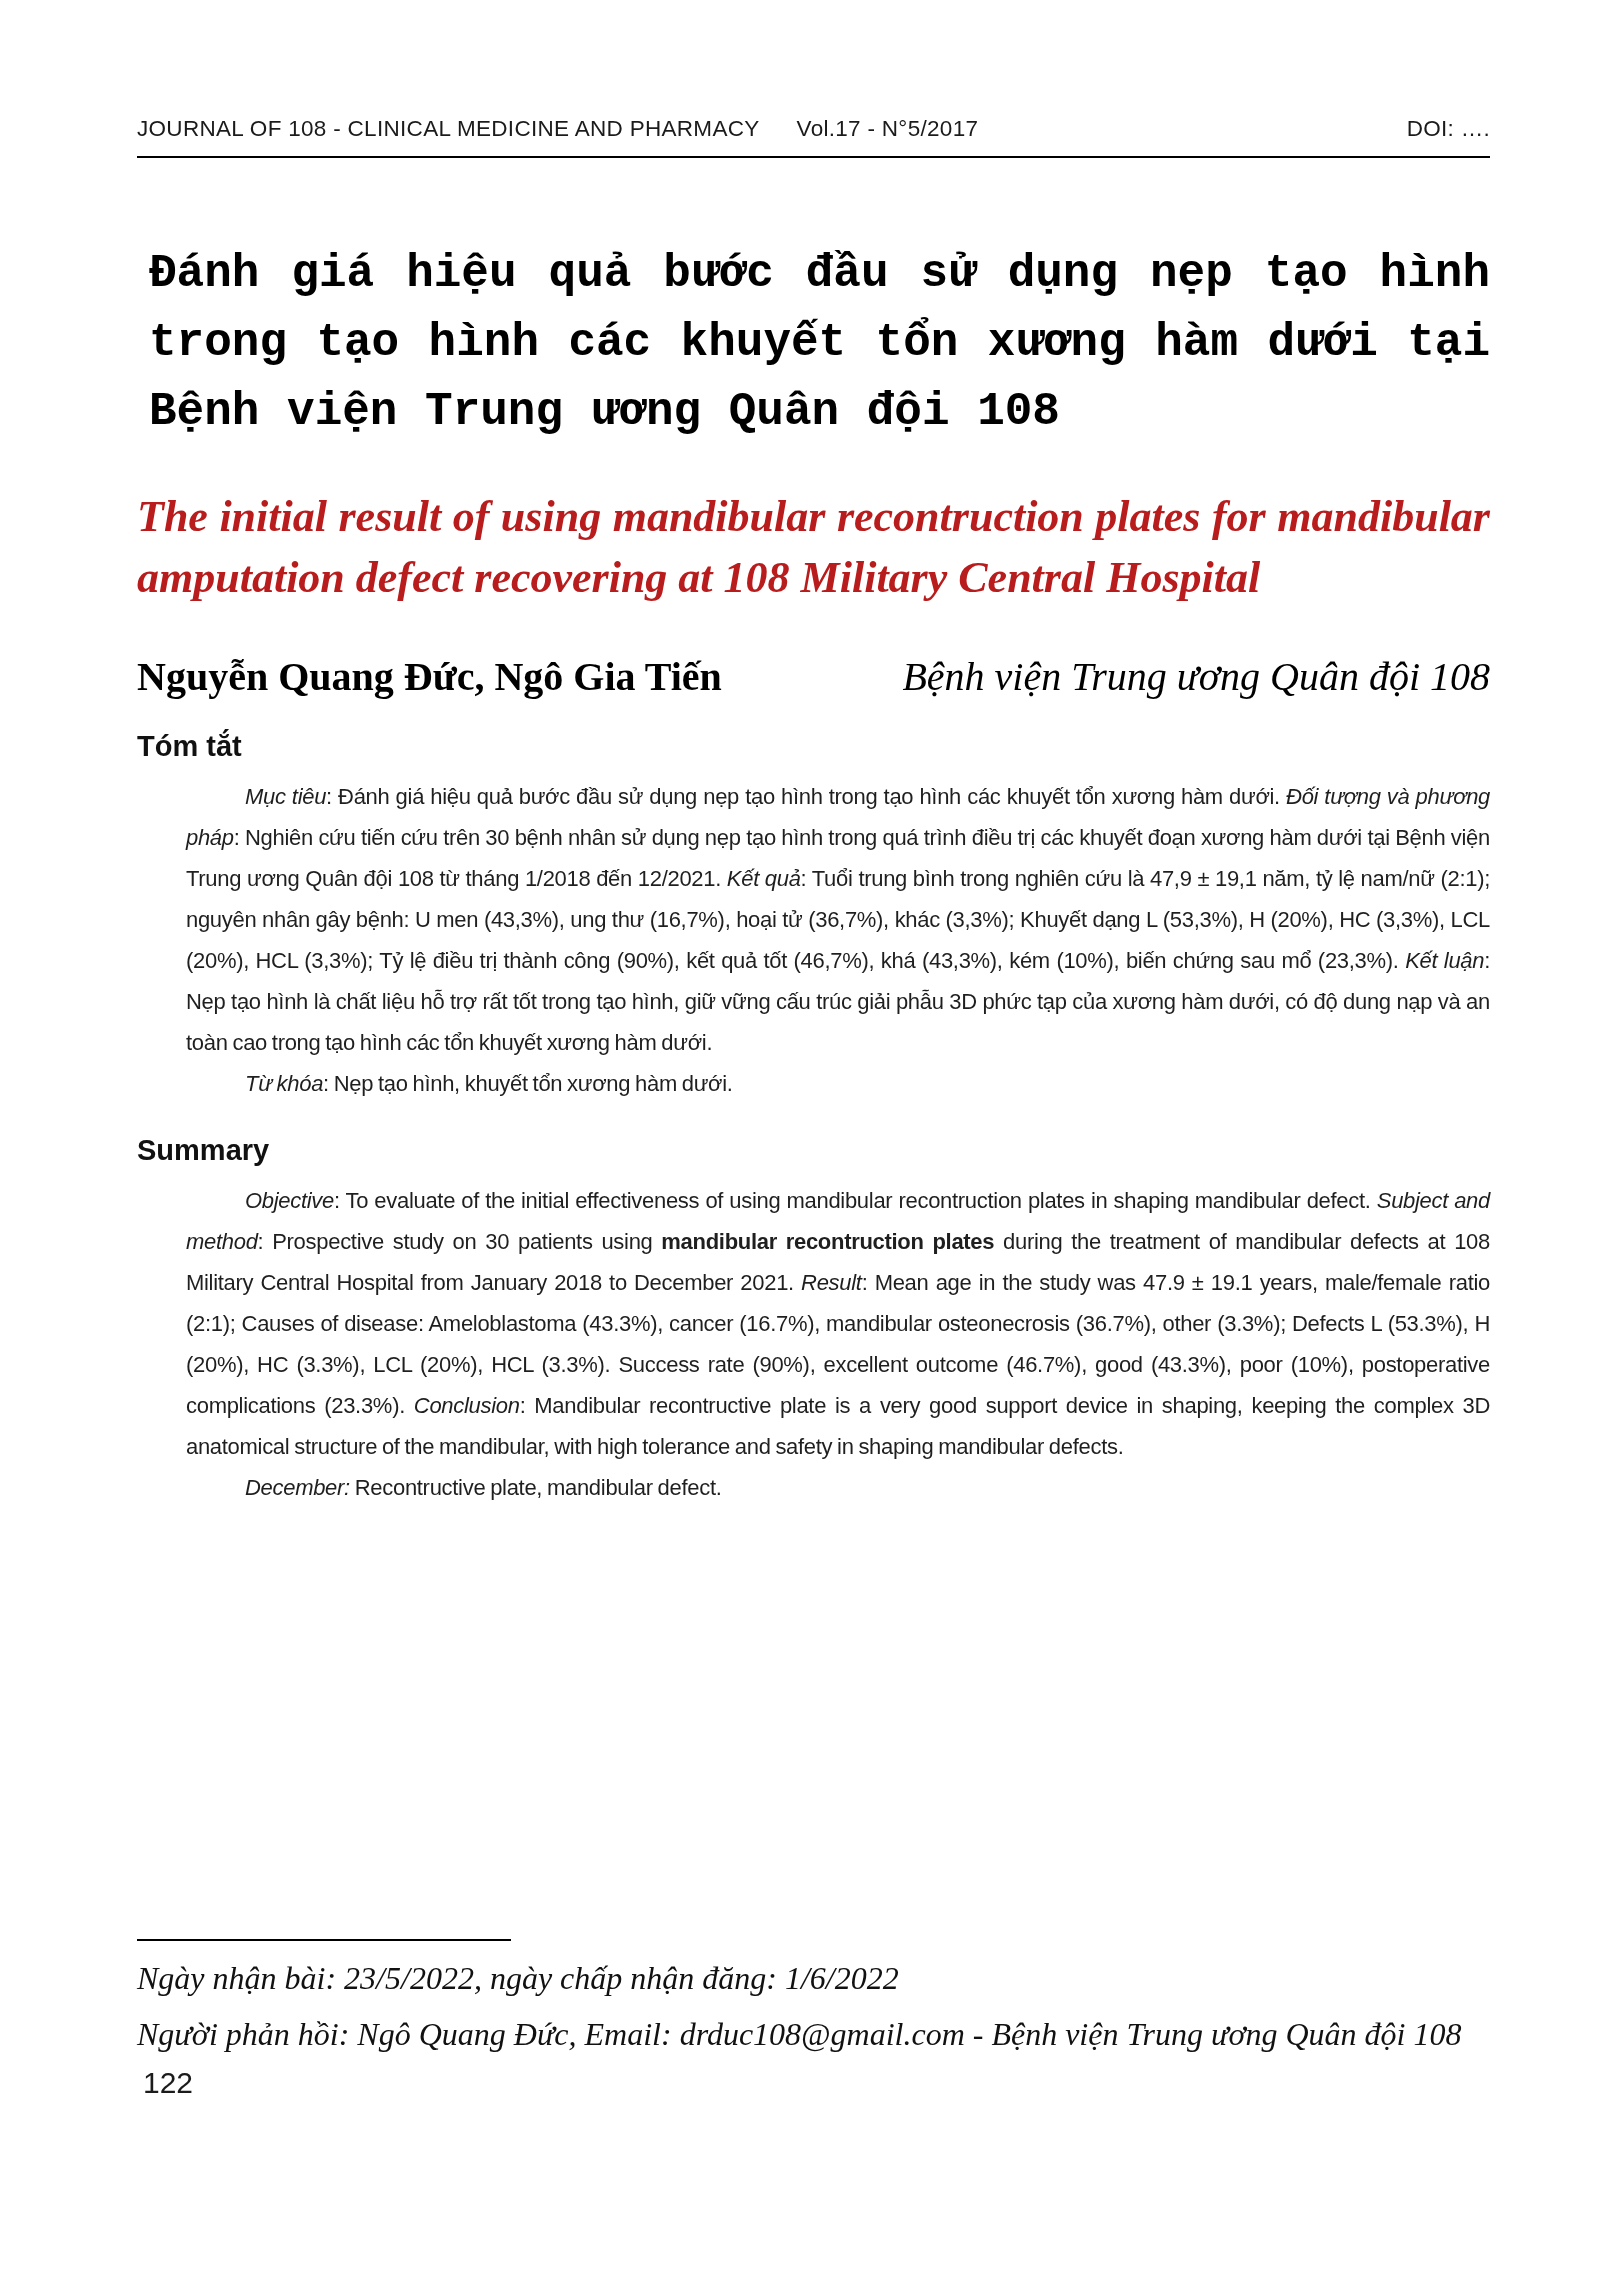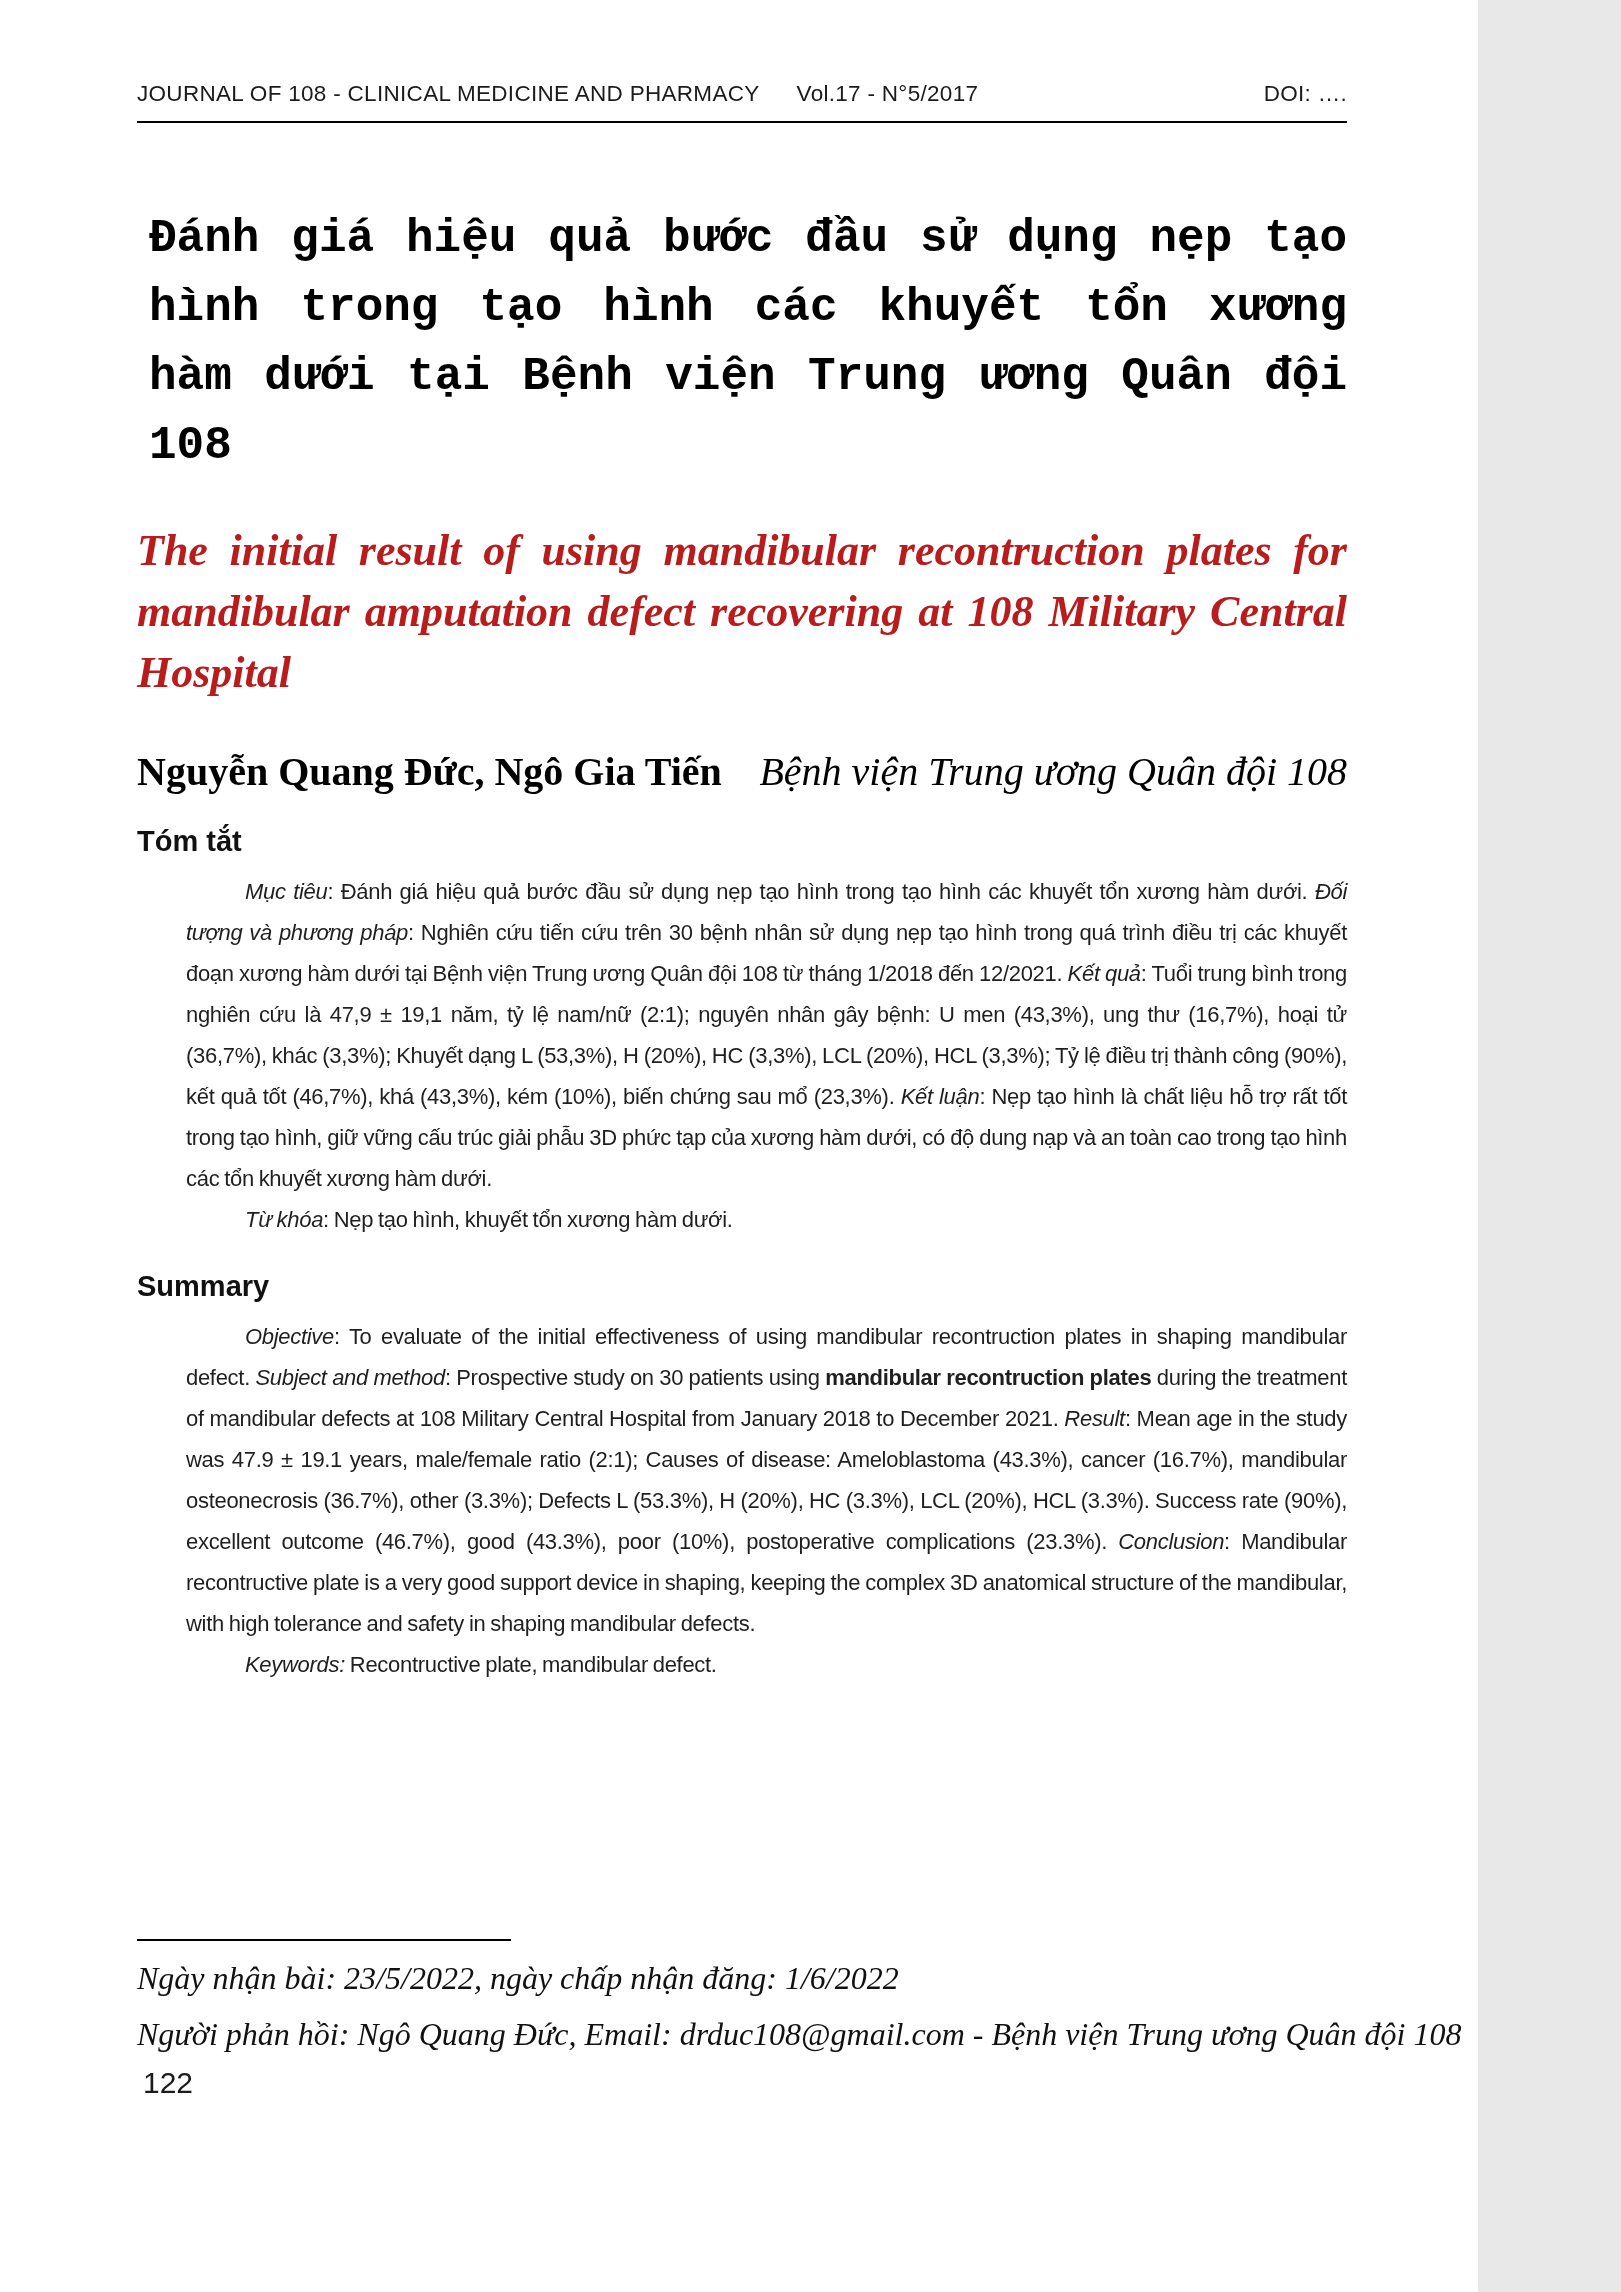--- a/index.html
+++ b/index.html
@@ -1,22 +1,22 @@
 <!DOCTYPE html>
 <html><head>
 <meta charset="utf-8">
 <style>
   html,body{margin:0;padding:0;}
   body{background:#e8e8e8;}
   .page{
     position:relative;
-    width:1478px;height:2293px;
+    width:1621px;height:2293px;
     background:#ffffff;
     box-sizing:border-box;
-    padding:80px 131px 0 137px;
+    padding:115px 131px 0 137px;
     font-family:"Liberation Sans",sans-serif;
     color:#202020;
     overflow:hidden;
   }
   
   .journal-header{
     display:flex;justify-content:space-between;align-items:baseline;
     font-size:22.5px;line-height:27.4px;color:#1b1b1b;letter-spacing:0.3px;
   }
   .jh-left{display:flex;gap:37px;}
@@ -95,21 +95,21 @@
 
   <section>
     <h3 class="sec-heading">Tóm tắt</h3>
     <p class="body-par"><span class="it">Mục tiêu</span><span>: Đánh giá hiệu quả bước đầu sử dụng nẹp tạo hình trong tạo hình các khuyết tổn xương hàm dưới. </span><span class="it">Đối tượng và phương pháp</span><span>: Nghiên cứu tiến cứu trên 30 bệnh nhân sử dụng nẹp tạo hình trong quá trình điều trị các khuyết đoạn xương hàm dưới tại Bệnh viện Trung ương Quân đội 108 từ tháng 1/2018 đến 12/2021. </span><span class="it">Kết quả</span><span>: Tuổi trung bình trong nghiên cứu là 47,9 ± 19,1 năm, tỷ lệ nam/nữ (2:1); nguyên nhân gây bệnh: U men (43,3%), ung thư (16,7%), hoại tử (36,7%), khác (3,3%); Khuyết dạng L (53,3%), H (20%), HC (3,3%), LCL (20%), HCL (3,3%); Tỷ lệ điều trị thành công (90%), kết quả tốt (46,7%), khá (43,3%), kém (10%), biến chứng sau mổ (23,3%). </span><span class="it">Kết luận</span><span>: Nẹp tạo hình là chất liệu hỗ trợ rất tốt trong tạo hình, giữ vững cấu trúc giải phẫu 3D phức tạp của xương hàm dưới, có độ dung nạp và an toàn cao trong tạo hình các tổn khuyết xương hàm dưới.</span></p>
     <p class="body-par keywords"><span class="it">Từ khóa</span><span>: Nẹp tạo hình, khuyết tổn xương hàm dưới.</span></p>
   </section>
 
   <section>
     <h3 class="sec-heading">Summary</h3>
     <p class="body-par"><span class="it">Objective</span><span>: To evaluate of the initial effectiveness of using mandibular recontruction plates in shaping mandibular defect. </span><span class="it">Subject and method</span><span>: Prospective study on 30 patients using </span><span class="bd">mandibular recontruction plates</span><span> during the treatment of mandibular defects at 108 Military Central Hospital from January 2018 to December 2021. </span><span class="it">Result</span><span>: Mean age in the study was 47.9 ± 19.1 years, male/female ratio (2:1); Causes of disease: Ameloblastoma (43.3%), cancer (16.7%), mandibular osteonecrosis (36.7%), other (3.3%); Defects L (53.3%), H (20%), HC (3.3%), LCL (20%), HCL (3.3%). Success rate (90%), excellent outcome (46.7%), good (43.3%), poor (10%), postoperative complications (23.3%). </span><span class="it">Conclusion</span><span>: Mandibular recontructive plate is a very good support device in shaping, keeping the complex 3D anatomical structure of the mandibular, with high tolerance and safety in shaping mandibular defects.</span></p>
-    <p class="body-par keywords"><span class="it">Keywords:</span><span> Recontructive plate, mandibular defect.</span></p>
+    <p class="body-par keywords"><span class="it">December:</span><span> Recontructive plate, mandibular defect.</span></p>
   </section>
 
   <footer class="footnote-block">
     <div class="footnote-rule"></div>
     <p class="footnote">Ngày nhận bài: 23/5/2022, ngày chấp nhận đăng: 1/6/2022</p>
     <p class="footnote">Người phản hồi: Ngô Quang Đức, Email: drduc108@gmail.com - Bệnh viện Trung ương Quân đội 108</p>
   </footer>
 
   <div class="page-number">122</div>
 

